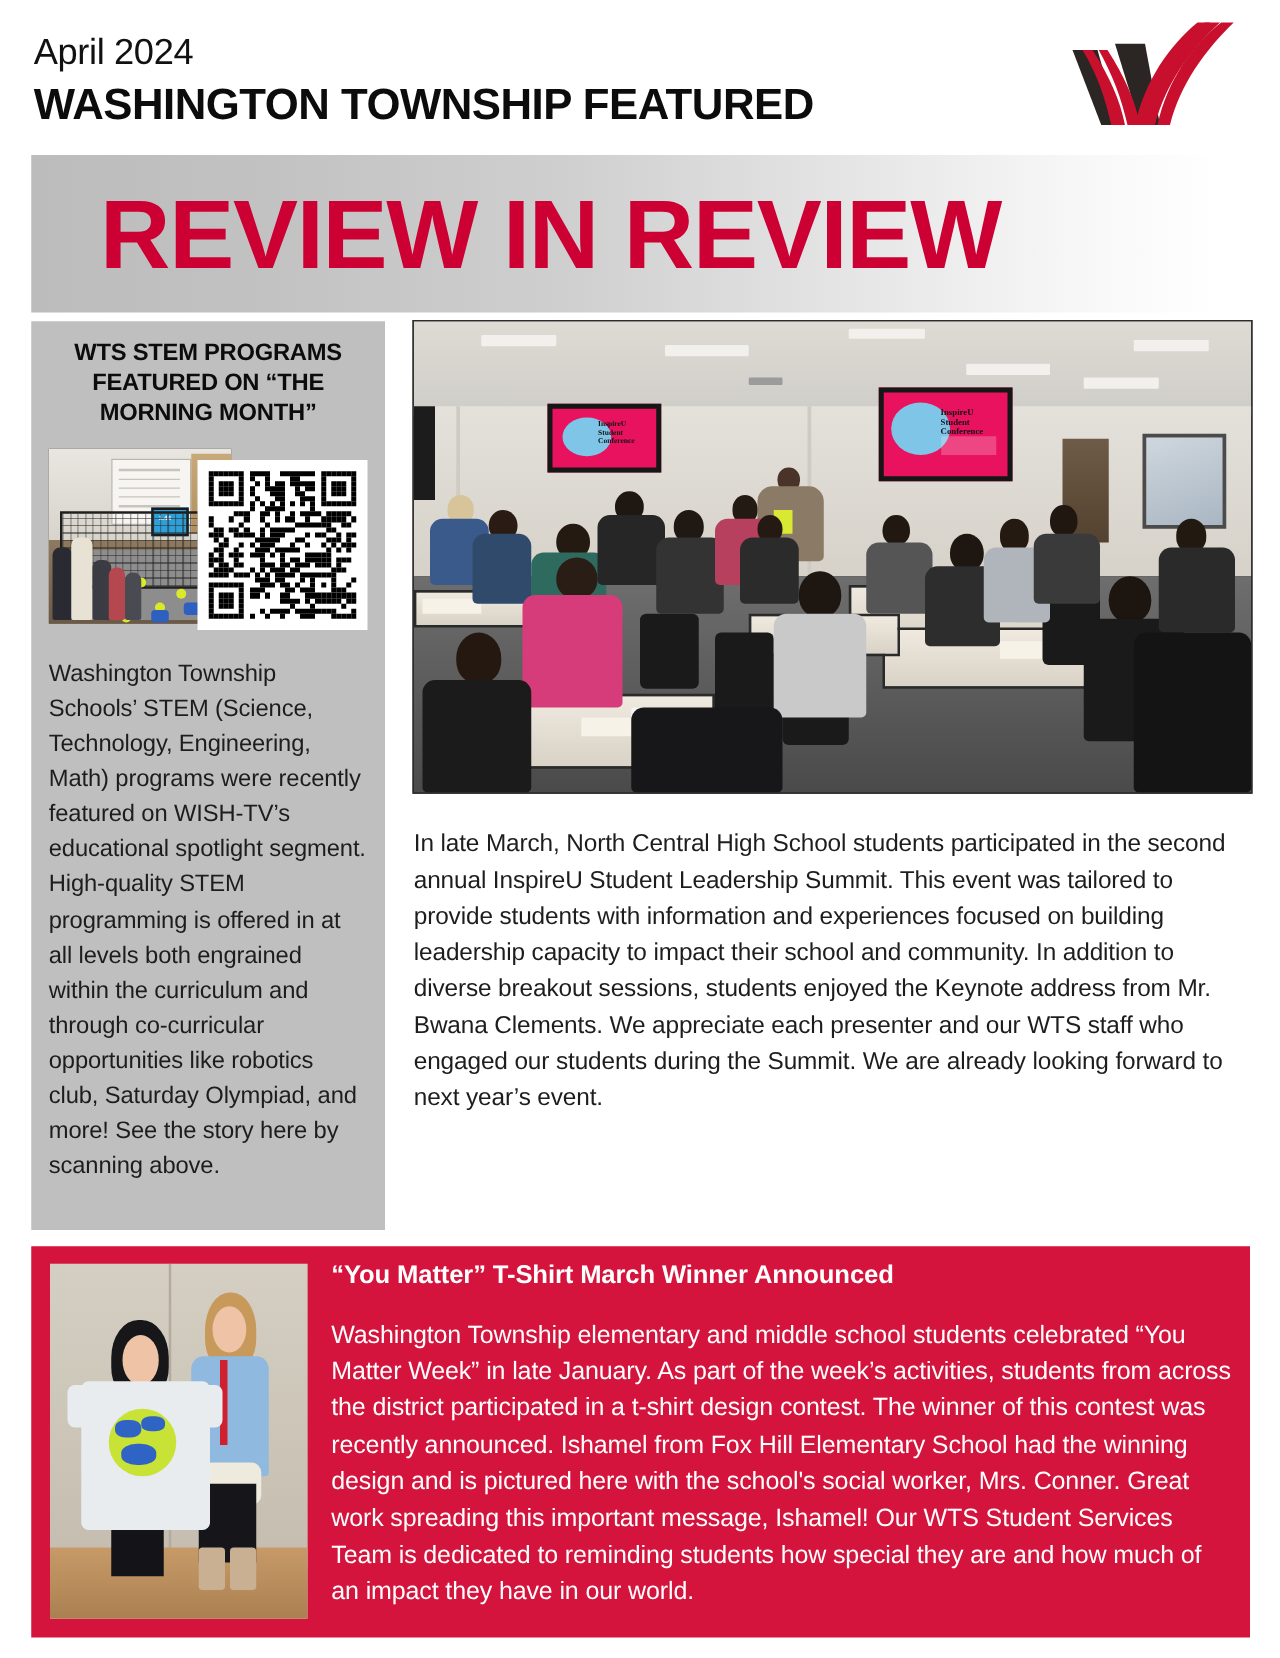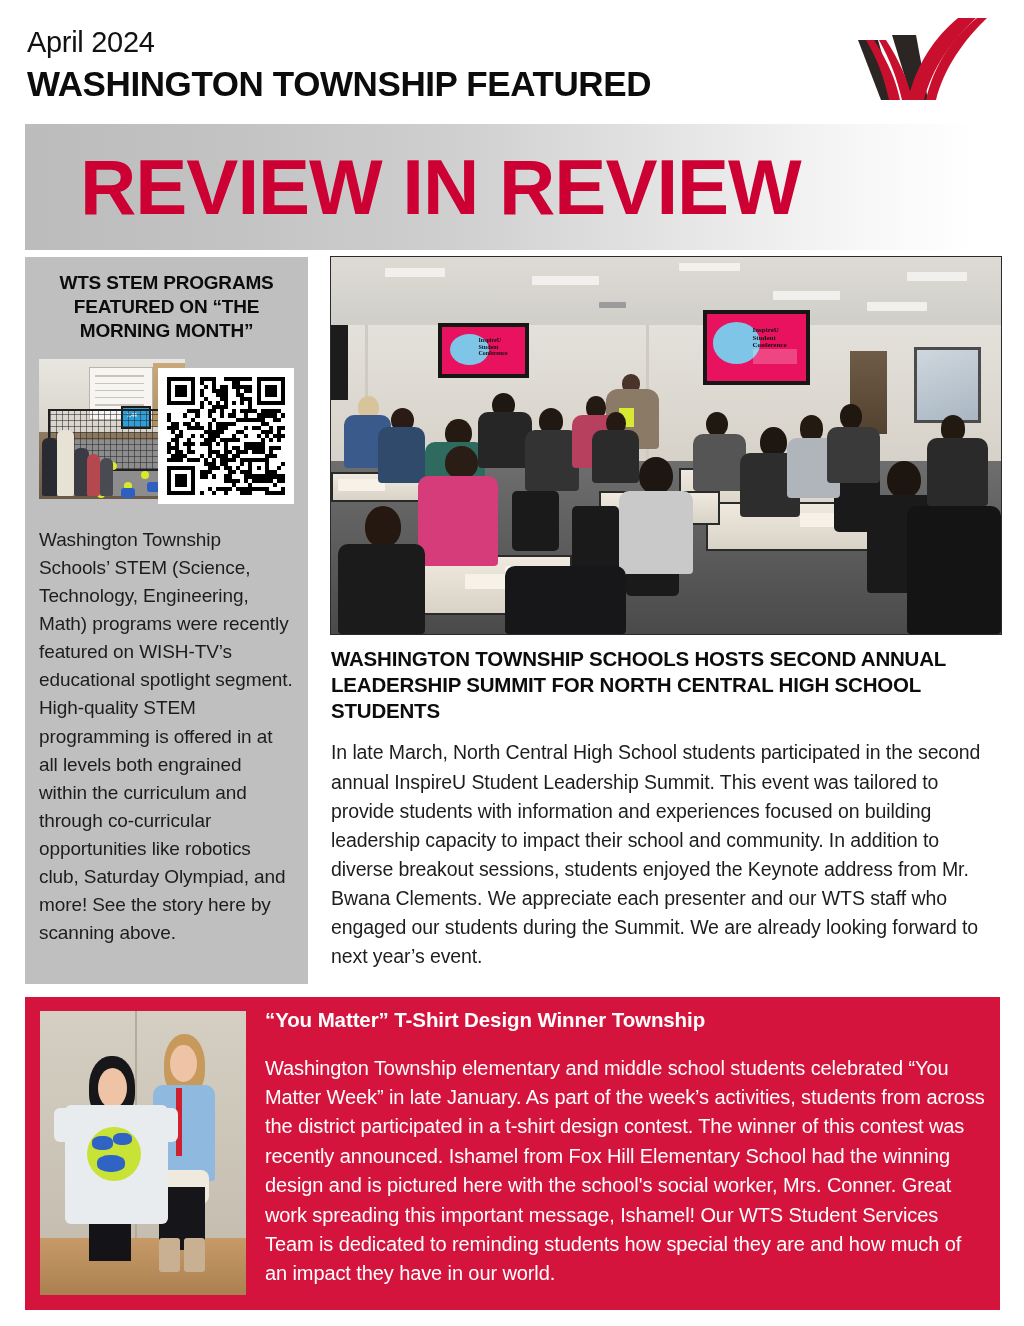--- a/index.html
+++ b/index.html
@@ -1226,21 +1226,20 @@
     <div class="mp-body" style="left:74%; top:45%; width:8%;  height:15%; background:#3a3a3a;"></div>
     <div class="mp-head" style="left:83%; top:54%; width:5%;  height:10%; background:#1d1510;"></div>
     <div class="mp-body" style="left:80%; top:63%; width:12%; height:26%; background:#1a1a1a;"></div>
     <div class="mp-head" style="left:91%; top:42%; width:3.6%; height:7%;  background:#221911;"></div>
     <div class="mp-body" style="left:89%; top:48%; width:9%;  height:18%; background:#2a2a2a;"></div>
     <div class="mp-body" style="left:86%; top:66%; width:14%; height:34%; background:#141414;"></div>
     <div class="mp-body" style="left:26%; top:82%; width:18%; height:18%; background:#17171a;"></div>
   </div>
 
   <div class="article">
-    <div class="article-headline">WASHINGTON TOWNSHIP SCHOOLS HOSTS SECOND ANNUAL LEADERSHIP SUMMIT FOR NORTH CENTRAL HIGH SCHOOL STUDENTS</div>
     <div class="article-body">In late March, North Central High School students participated in the second annual InspireU Student Leadership Summit. This event was tailored to provide students with information and experiences focused on building leadership capacity to impact their school and community. In addition to diverse breakout sessions, students enjoyed the Keynote address from Mr. Bwana Clements. We appreciate each presenter and our WTS staff who engaged our students during the Summit. We are already looking forward to next year’s event.</div>
   </div>
 
   <div class="red-section">
 
     <div class="red-photo">
       <div class="rp-wall"></div>
       <div class="rp-seam" style="left:46%;"></div>
       <div class="rp-floor"></div>
 
@@ -1262,18 +1261,18 @@
       <div class="rp-shirt" style="left:7%;  top:34%; width:12%; height:12%;"></div>
       <div class="rp-shirt" style="left:55%; top:34%; width:12%; height:12%;"></div>
       <div class="rp-globe" style="left:23%; top:41%; width:26%; height:19%;">
         <s style="left:8%;  top:16%; width:40%; height:26%; border-radius:40%;"></s>
         <s style="left:48%; top:10%; width:36%; height:22%; border-radius:40%;"></s>
         <s style="left:18%; top:52%; width:52%; height:30%; border-radius:45%;"></s>
       </div>
     </div>
 
     <div class="red-text">
-      <div class="red-headline">“You Matter” T-Shirt Design Winner Township</div>
+      <div class="red-headline">“You Matter” T-Shirt March Winner Announced</div>
       <div class="red-body">Washington Township elementary and middle school students celebrated “You Matter Week” in late January. As part of the week’s activities, students from across the district participated in a t-shirt design contest. The winner of this contest was recently announced. Ishamel from Fox Hill Elementary School had the winning design and is pictured here with the school's social worker, Mrs. Conner. Great work spreading this important message, Ishamel! Our WTS Student Services Team is dedicated to reminding students how special they are and how much of an impact they have in our world.</div>
     </div>
   </div>
 
 </div>
 
 </body></html>

